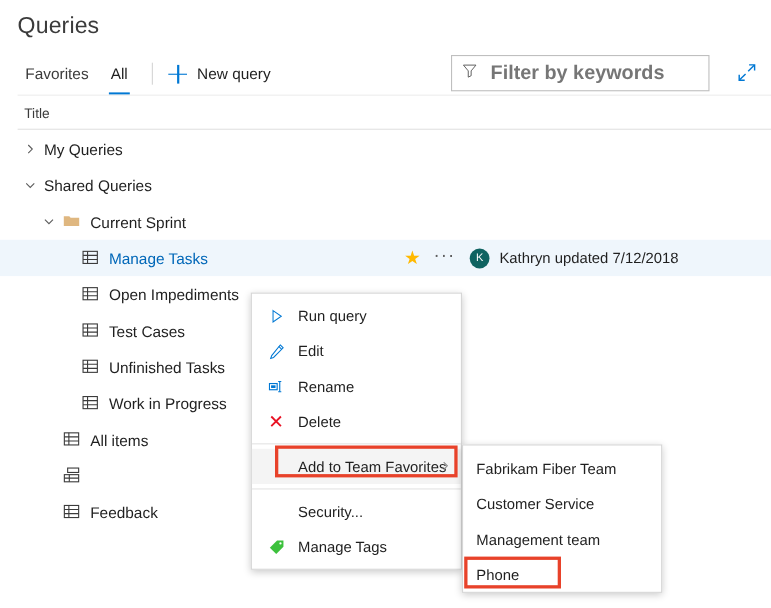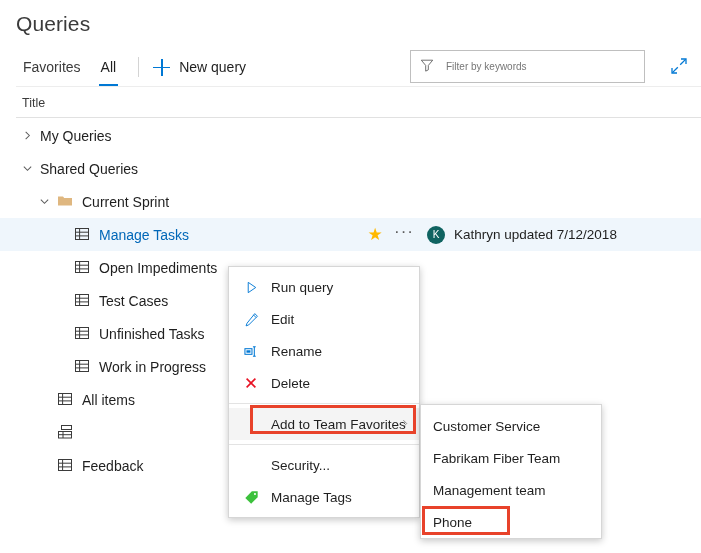--- a/index.html
+++ b/index.html
@@ -90,26 +90,27 @@
     width: 235px; height: 33px;
     border: 1px solid #bfbfbf;
     background: #fff;
     display: flex;
     align-items: center;
     padding: 0 9px;
     gap: 10px;
   }
   .filter-input {
     border: 0; outline: 0;
-    font-size: 10px;
+    font-size: 18px;
     font-family: "Liberation Sans", sans-serif;
     color: #1f1f1f;
     background: transparent;
     width: 100%;
     height: 100%;
+    font-weight: bold;
   }
   .filter-input::placeholder { color: #767676; }
   .expand-btn {
     position: absolute;
     left: 668px; top: 55px;
     width: 22px; height: 22px;
     cursor: pointer;
   }
 
   .toolbar-divider {
@@ -529,24 +530,24 @@
             <path d="M8.4 1.4H14.6v6.2L7.6 14.6 1.4 8.4z" fill="#3cc13c"></path>
             <circle cx="11.7" cy="4.3" r="1.1" fill="#fff"></circle>
           </svg>
         </span>
         <span class="mi-label">Manage Tags</span>
       </div>
     </div>
 
   <div class="menu" id="sub-menu">
       <div class="sub-item">
+        <span>Fabrikam Fiber Team</span>
+      </div>
+      <div class="sub-item">
         <span>Customer Service</span>
-      </div>
-      <div class="sub-item">
-        <span>Fabrikam Fiber Team</span>
       </div>
       <div class="sub-item">
         <span>Management team</span>
       </div>
       <div class="sub-item hovered">
         <span>Phone</span>
       </div>
     </div>
 
   <div class="redbox" id="redbox-fav"></div>

